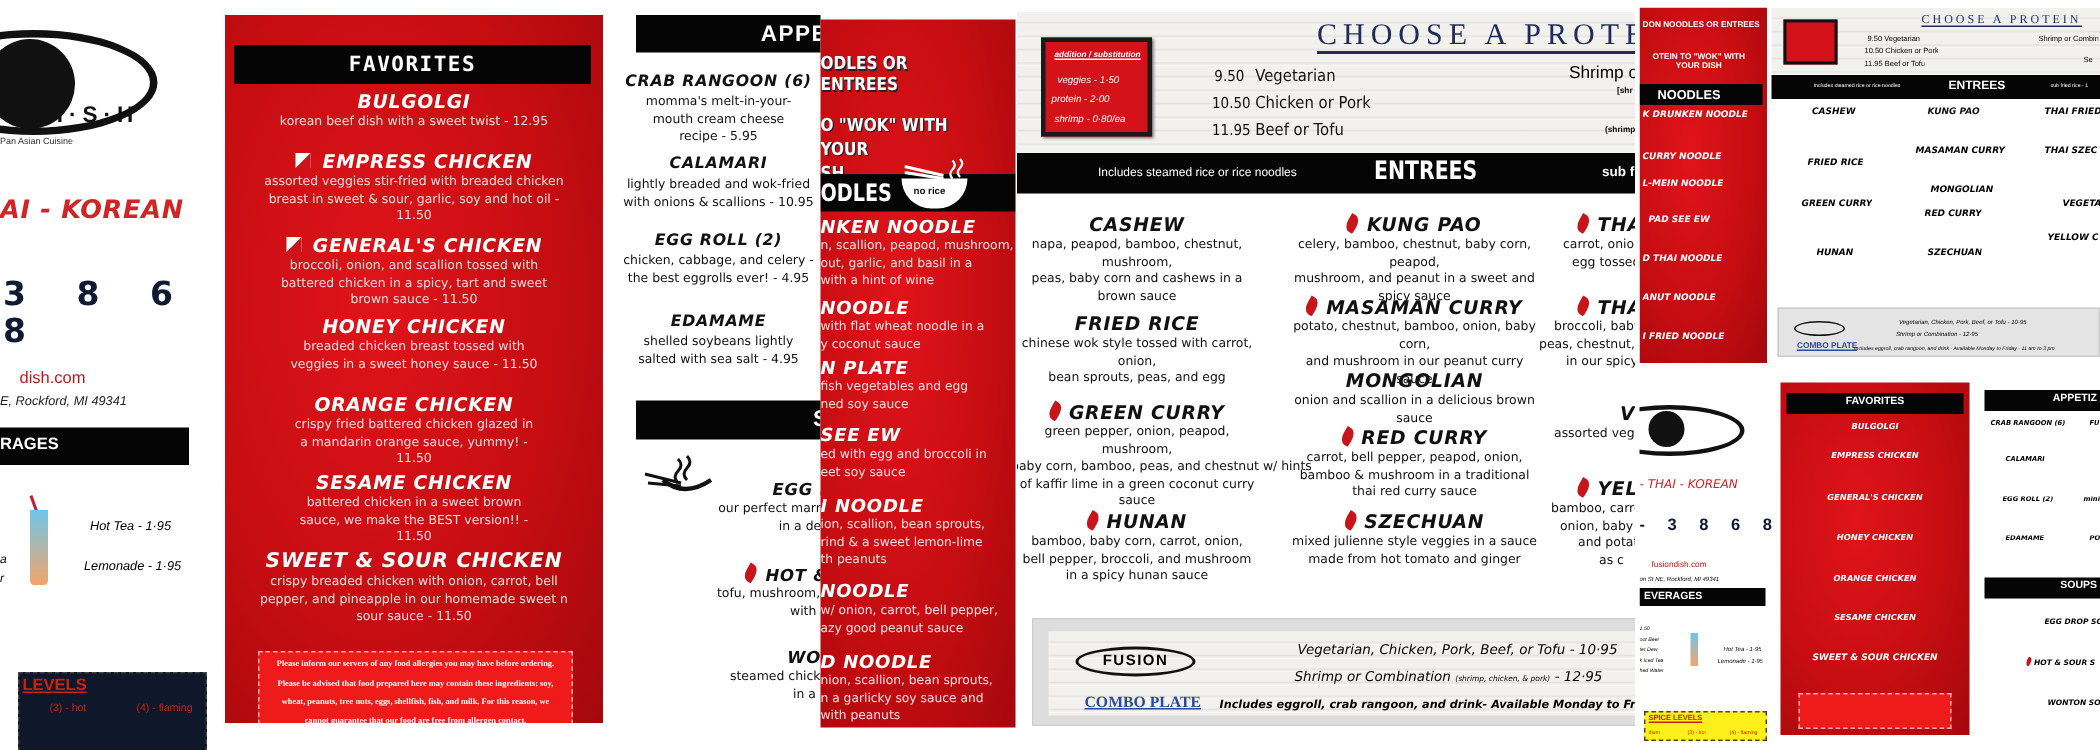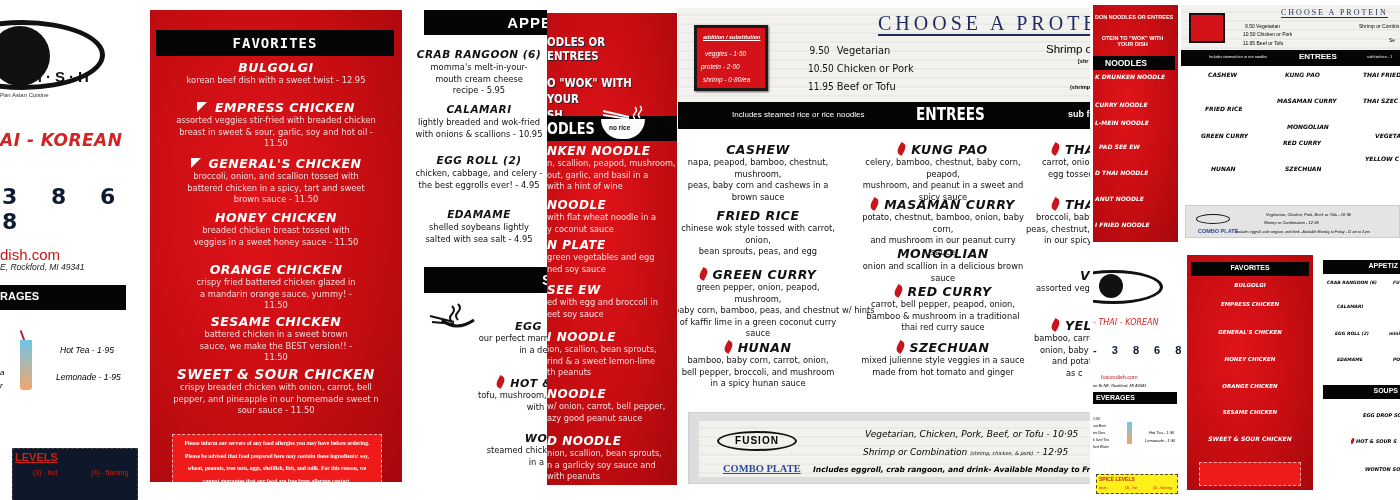--- a/index.html
+++ b/index.html
@@ -14,21 +14,21 @@
 .chk{display:inline-block;width:10px;height:10px;background:#fff;margin-right:8px;position:relative;vertical-align:0}
 .chk:after{content:"";position:absolute;left:0;top:0;width:0;height:0;border-left:10px solid transparent;border-bottom:10px solid #c8151b}
 .wood{background:repeating-linear-gradient(180deg,#f2f1ee 0px,#f2f1ee 6px,#e4e3df 7px,#fafaf8 9px)}
 
 #p1 .logo{position:absolute;left:-60px;top:20px;width:165px;height:70px;border:5px solid #111;border-radius:50%}
 #p1 .logo-ring{position:absolute;left:-10px;top:26px;width:60px;height:60px;border-radius:50%;background:#111}
 #p1 .logo-text{position:absolute;left:14px;top:68px;font-size:15px;letter-spacing:4px;color:#111;font-weight:bold}
 #p1 .logo-sub{position:absolute;left:0;top:92px;font-size:6px;color:#333}
 #p1 .cuisine{position:absolute;left:0;top:130px;color:#d22424;font-size:17px}
 #p1 .phone{position:absolute;left:2px;top:184px;font-size:22px;font-weight:bold;color:#0e1a33;letter-spacing:13px;font-family:"DejaVu Sans",sans-serif}
-#p1 .web{position:absolute;left:0;top:246px;font-size:15px;color:#c01818}
+#p1 .web{position:absolute;left:13px;top:246px;font-size:11px;color:#c01818}
 #p1 .addr{position:absolute;left:0;top:262px;font-size:8.5px;font-style:italic;color:#222}
 #p1 .bevbar{position:absolute;left:0;top:285px;width:126px;height:25px;font-size:11px;padding:5px 0 0 0}
 #p1 .glass{position:absolute;left:20px;top:340px;width:12px;height:50px;background:linear-gradient(180deg,#6ec6e8,#f2a56b);border-radius:0 0 3px 3px}
 #p1 .straw{position:absolute;left:22px;top:330px;width:2px;height:14px;background:#b23;transform:rotate(-20deg)}
 #p1 .bev1{position:absolute;left:60px;top:345px;font-size:8.5px;font-style:italic}
 #p1 .bev2{position:absolute;left:56px;top:372px;font-size:8.5px;font-style:italic}
 #p1 .bevl1{position:absolute;left:0;top:368px;font-size:8px;font-style:italic}
 #p1 .bevl2{position:absolute;left:0;top:381px;font-size:8px;font-style:italic}
 #p1 .spice{position:absolute;left:12px;top:448px;width:126px;height:53px;background:#0f172a;border:1px dashed #444}
 #p1 .spice .t{position:absolute;left:2px;top:2px;color:#c21;font-size:11px;text-decoration:underline;font-weight:bold}
@@ -218,21 +218,21 @@
     <div class="d desc">out, garlic, and basil in a</div>
     <div class="d desc">with a hint of wine</div>
   </div>
   <div class="item" style="top:185px">
     <div class="n comic">NOODLE</div>
     <div class="d desc">with flat wheat noodle in a</div>
     <div class="d desc">y coconut sauce</div>
   </div>
   <div class="item" style="top:225px">
     <div class="n comic">N PLATE</div>
-    <div class="d desc">green vegetables and egg</div>
+    <div class="d desc">fish vegetables and egg</div>
     <div class="d desc">ned soy sauce</div>
   </div>
   <div class="item" style="top:270px">
     <div class="n comic">SEE EW</div>
     <div class="d desc">ed with egg and broccoli in</div>
     <div class="d desc">eet soy sauce</div>
   </div>
   <div class="item" style="top:317px">
     <div class="n comic">I NOODLE</div>
     <div class="d desc">ion, scallion, bean sprouts,</div>

